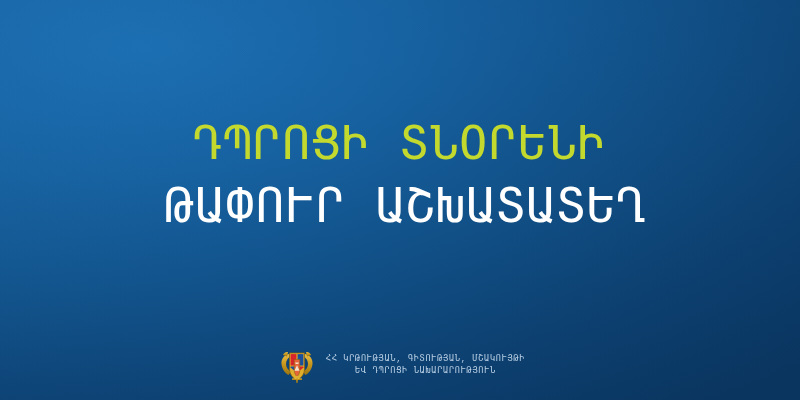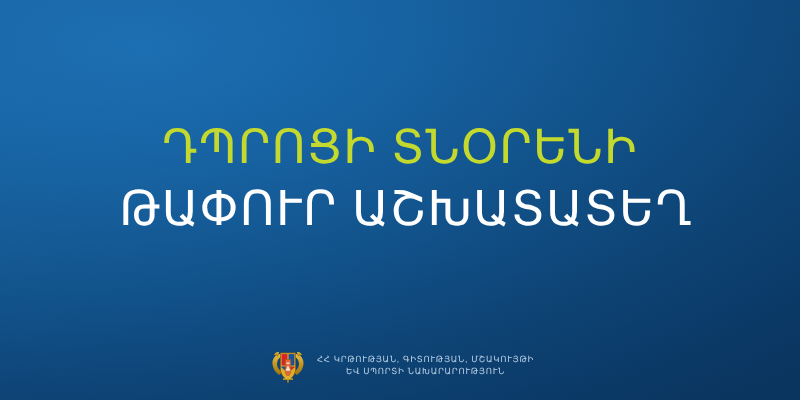--- a/index.html
+++ b/index.html
@@ -5,21 +5,21 @@
   html, body {
     margin: 0;
     padding: 0;
     background: #0d3f6e;
   }
   #poster {
     position: relative;
     width: 800px;
     height: 400px;
     overflow: hidden;
-    font-family: Liberation Sans, sans-serif;
+    font-family: Liberation Mono, monospace;
     
     background:
       radial-gradient(120% 110% at 18% 12%, #1a6cb0 0%, #16609f 28%, #12548d 52%, #0e4578 78%, #0b3a67 100%);
   }
   #poster::after {
     content: "";
     position: absolute;
     inset: 0;
     background: linear-gradient(145deg, rgba(40,130,195,0.22) 0%, rgba(20,90,150,0.0) 42%, rgba(6,40,75,0.30) 100%);
     pointer-events: none;
@@ -115,18 +115,18 @@
       <path d="M15.2 14.5 L20.8 14.5 L20.8 25 C20.8 28.4 19.2 30.6 18 31.6 C16.8 30.6 15.2 28.4 15.2 25 Z" fill="#e8643a" stroke="#8a6510" stroke-width="0.6"></path>
       <path d="M15.4 25.8 L18 20.2 L20.6 25.8 Z" fill="#f2e6c8"></path>
       <path d="M16.1 17.6 L19.9 17.6 L19.3 19.1 L16.7 19.1 Z" fill="#f2e6c8"></path>
 
       <path d="M13 33.5 L23 33.5 L23 35 L13 35 Z" fill="url(#goldg)"></path>
       <path d="M17.3 31 L18.7 31 L18.7 38 L17.3 38 Z" fill="url(#goldg)"></path>
     </svg>
 
     <div class="ministry">
       <span class="mline">ՀՀ ԿՐԹՈՒԹՅԱՆ, ԳԻՏՈՒԹՅԱՆ, ՄՇԱԿՈՒՅԹԻ</span>
-      <span class="mline">ԵՎ ՍՊՈՐՏԻ ՆԱԽԱՐԱՐՈՒԹՅՈՒՆ</span>
+      <span class="mline">ԵՎ ԴՊՐՈՑԻ ՆԱԽԱՐԱՐՈՒԹՅՈՒՆ</span>
     </div>
 
   </div>
 
 </div>
 
 </body></html>

